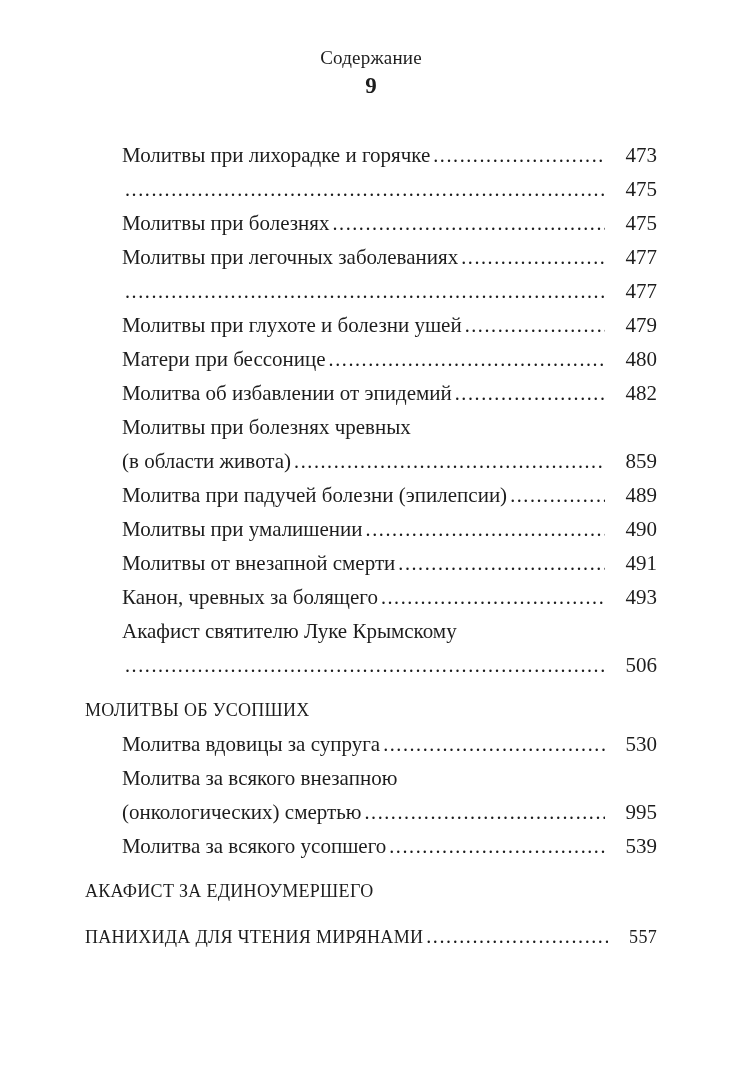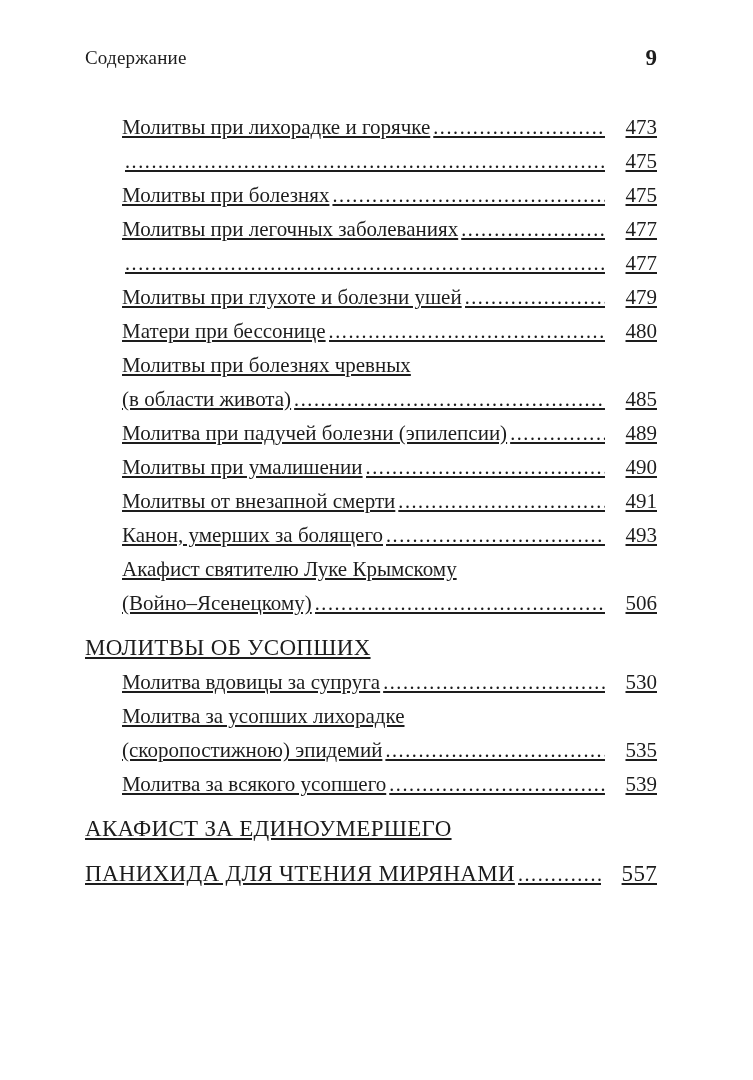--- a/index.html
+++ b/index.html
@@ -12,42 +12,43 @@
     color: #1d1d1d;
     font-family: "Liberation Serif", "DejaVu Serif", serif;
     box-sizing: border-box;
     padding: 44px 96px 0 85px;
     overflow: hidden;
   }
   .header-row {
     display: flex;
     justify-content: space-between;
     align-items: center;
+    flex-direction: column;
   }
   .header-title {
     font-size: 19px;
     line-height: 28px;
     letter-spacing: 0.2px;
   }
   .header-pagenum {
     font-size: 23px;
     font-weight: bold;
     line-height: 28px;
   }
-  .toc { margin-top: 38px; text-decoration: underline; }
+  .toc { margin-top: 38px; }
   .toc-entry.sub { padding-left: 37px; }
   .toc-entry.section { margin-top: 11px; }
   .toc-line {
     display: flex;
     align-items: baseline;
     font-size: 21px;
     line-height: 34px;
     white-space: nowrap;
   }
-  .toc-entry.section .toc-line { font-size: 23px; letter-spacing: 0.3px; }
+  .toc-entry.section .toc-line { font-size: 18px; letter-spacing: 0.3px; }
   .toc-title { flex: 0 0 auto; }
   .leader {
     flex: 1 1 auto;
     overflow: hidden;
     white-space: nowrap;
     text-align: right;
     min-width: 8px;
     margin-left: 3px;
   }
   .leader::after {
@@ -109,26 +110,33 @@
       </div>
       <div class="toc-entry sub">
         <div class="toc-line">
           <span class="toc-title">Матери при бессонице</span>
           <span class="leader"></span>
           <span class="pagenum">480</span>
         </div>
       </div>
       <div class="toc-entry sub">
         <div class="toc-line">
+          <span class="toc-title">Молитва об избавлении от эпидемий</span>
+          <span class="leader"></span>
+          <span class="pagenum">482</span>
+        </div>
+      </div>
+      <div class="toc-entry sub">
+        <div class="toc-line">
           <span class="toc-title">Молитвы при болезнях чревных</span>
         </div>
         <div class="toc-line">
           <span class="toc-title">(в области живота)</span>
           <span class="leader"></span>
-          <span class="pagenum">485</span>
+          <span class="pagenum">859</span>
         </div>
       </div>
       <div class="toc-entry sub">
         <div class="toc-line">
           <span class="toc-title">Молитва при падучей болезни (эпилепсии)</span>
           <span class="leader"></span>
           <span class="pagenum">489</span>
         </div>
       </div>
       <div class="toc-entry sub">
@@ -140,55 +148,54 @@
       </div>
       <div class="toc-entry sub">
         <div class="toc-line">
           <span class="toc-title">Молитвы от внезапной смерти</span>
           <span class="leader"></span>
           <span class="pagenum">491</span>
         </div>
       </div>
       <div class="toc-entry sub">
         <div class="toc-line">
-          <span class="toc-title">Канон, умерших за болящего</span>
+          <span class="toc-title">Канон, чревных за болящего</span>
           <span class="leader"></span>
           <span class="pagenum">493</span>
         </div>
       </div>
       <div class="toc-entry sub">
         <div class="toc-line">
           <span class="toc-title">Акафист святителю Луке Крымскому</span>
         </div>
         <div class="toc-line">
-          <span class="toc-title">(Войно–Ясенецкому)</span>
           <span class="leader"></span>
           <span class="pagenum">506</span>
         </div>
       </div>
       <div class="toc-entry section">
         <div class="toc-line">
           <span class="toc-title">МОЛИТВЫ ОБ УСОПШИХ</span>
         </div>
       </div>
       <div class="toc-entry sub">
         <div class="toc-line">
           <span class="toc-title">Молитва вдовицы за супруга</span>
           <span class="leader"></span>
           <span class="pagenum">530</span>
         </div>
       </div>
       <div class="toc-entry sub">
         <div class="toc-line">
-          <span class="toc-title">Молитва за усопших лихорадке</span>
-        </div>
-        <div class="toc-line">
-          <span class="toc-title">(скоропостижною) эпидемий</span>
-          <span class="leader"></span>
-          <span class="pagenum">535</span>
+          <span class="toc-title">Молитва за всякого внезапною</span>
+        </div>
+        <div class="toc-line">
+          <span class="toc-title">(онкологических) смертью</span>
+          <span class="leader"></span>
+          <span class="pagenum">995</span>
         </div>
       </div>
       <div class="toc-entry sub">
         <div class="toc-line">
           <span class="toc-title">Молитва за всякого усопшего</span>
           <span class="leader"></span>
           <span class="pagenum">539</span>
         </div>
       </div>
       <div class="toc-entry section">

